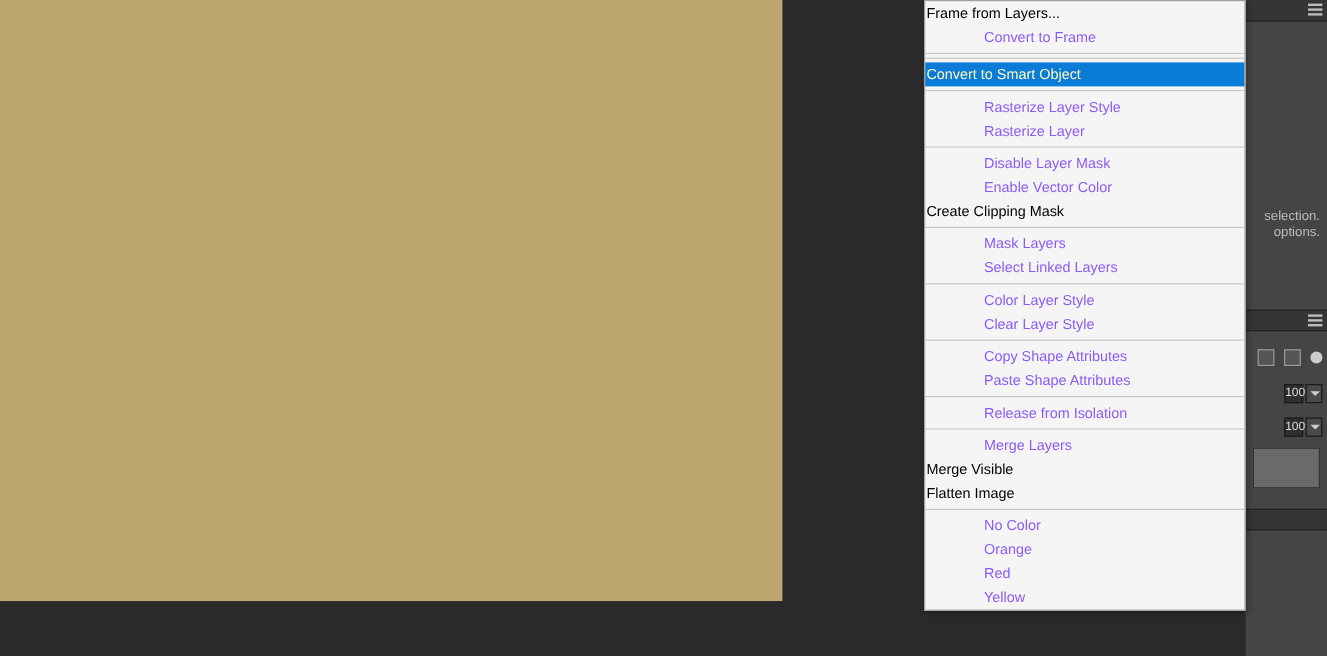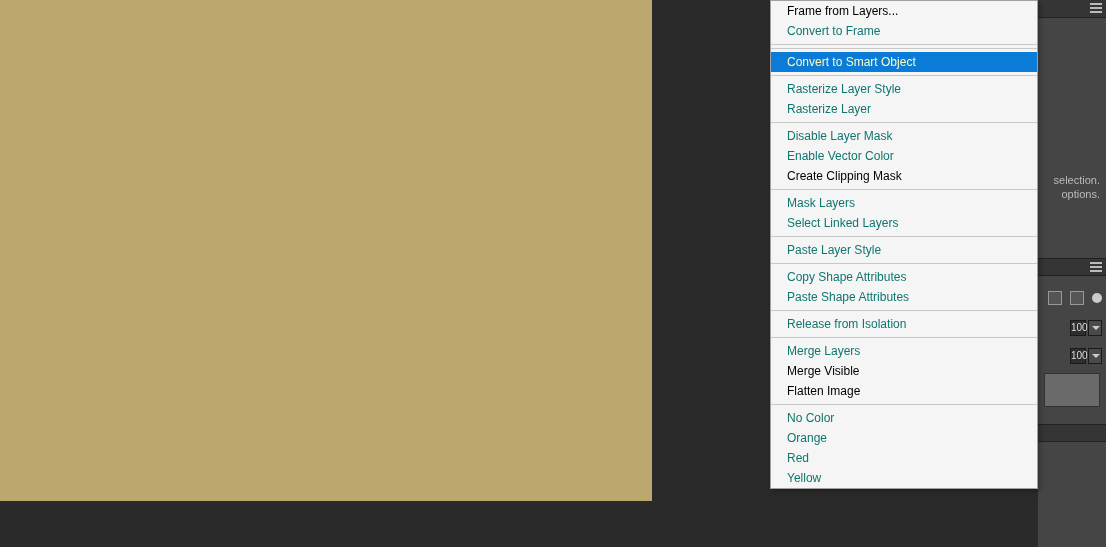--- a/index.html
+++ b/index.html
@@ -34,27 +34,28 @@
     left: 770px;
     top: 0;
     width: 268px;
     background: #f5f5f5;
     border: 1px solid #a0a0a0;
     box-shadow: 2px 2px 5px rgba(0,0,0,0.3);
     color: #000;
     font-size: 12px;
   }
   .menu-item {
-    padding: 2px 16px;
+    padding: 2px 1px;
     line-height: 16px;
     cursor: default;
     white-space: nowrap;
   }
   .menu-item.disabled {
-    color: #0f766e;
+    color: #8b5cf6;
+    margin-left: 48px;
   }
   .menu-item.highlighted {
     background: #0b7bd8;
     color: #fef9c3;
   }
   .menu-sep {
     border-top: 1px solid #c8c8c8;
     margin: 3px 0;
   }
   .right-panel {
@@ -218,21 +219,22 @@
     <div class="menu-item disabled">Rasterize Layer Style</div>
     <div class="menu-item disabled">Rasterize Layer</div>
     <div class="menu-sep"></div>
     <div class="menu-item disabled">Disable Layer Mask</div>
     <div class="menu-item disabled">Enable Vector Color</div>
     <div class="menu-item">Create Clipping Mask</div>
     <div class="menu-sep"></div>
     <div class="menu-item disabled">Mask Layers</div>
     <div class="menu-item disabled">Select Linked Layers</div>
     <div class="menu-sep"></div>
-    <div class="menu-item disabled">Paste Layer Style</div>
+    <div class="menu-item disabled">Color Layer Style</div>
+    <div class="menu-item disabled">Clear Layer Style</div>
     <div class="menu-sep"></div>
     <div class="menu-item disabled">Copy Shape Attributes</div>
     <div class="menu-item disabled">Paste Shape Attributes</div>
     <div class="menu-sep"></div>
     <div class="menu-item disabled">Release from Isolation</div>
     <div class="menu-sep"></div>
     <div class="menu-item disabled">Merge Layers</div>
     <div class="menu-item">Merge Visible</div>
     <div class="menu-item">Flatten Image</div>
     <div class="menu-sep"></div>

